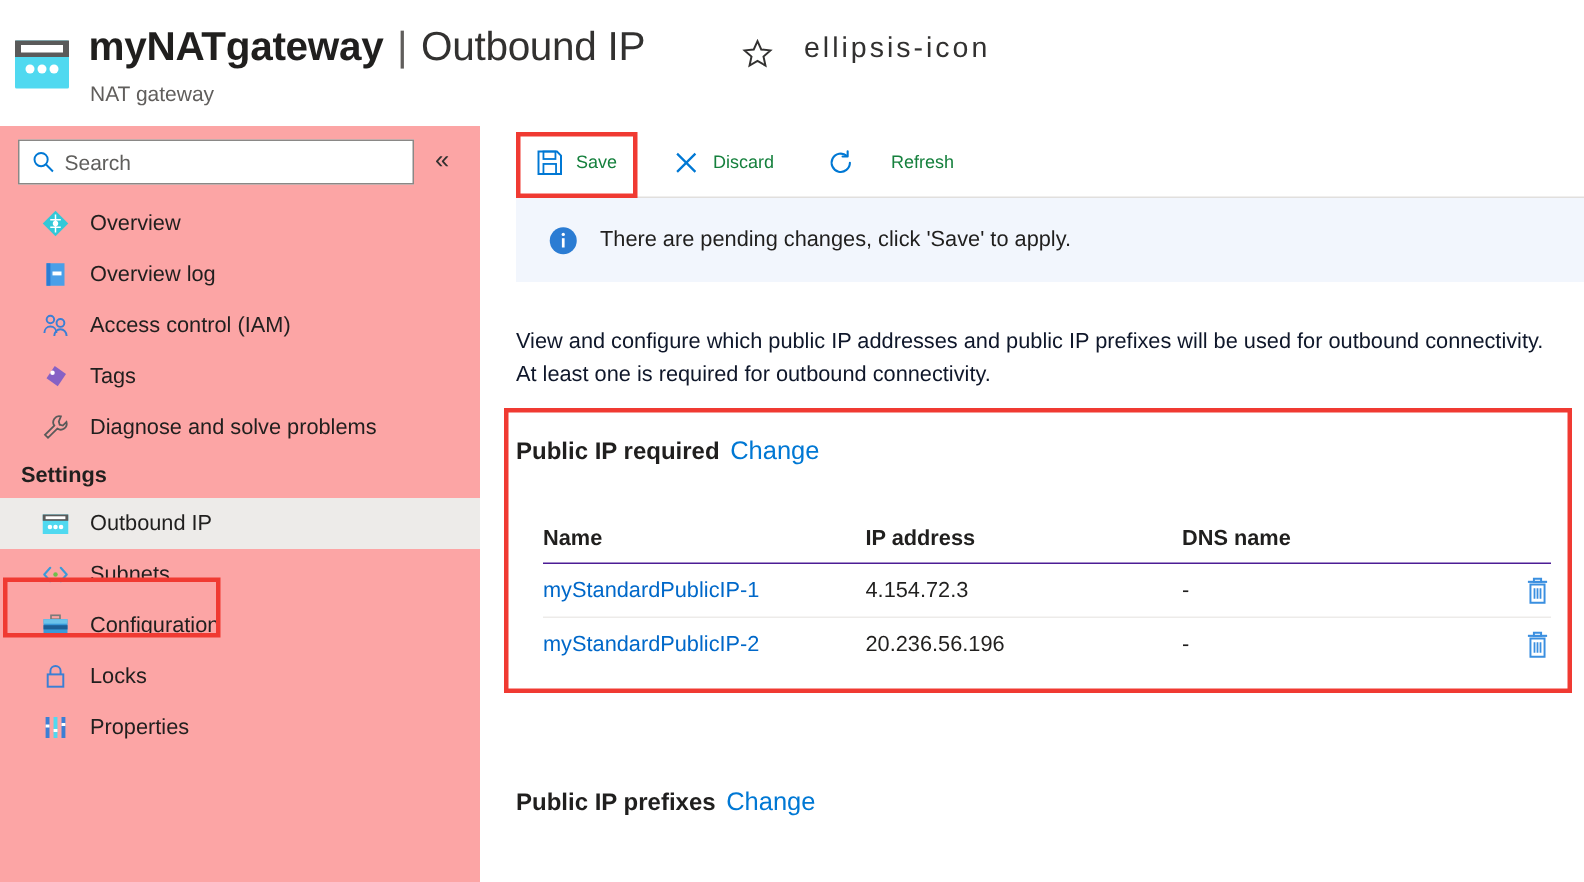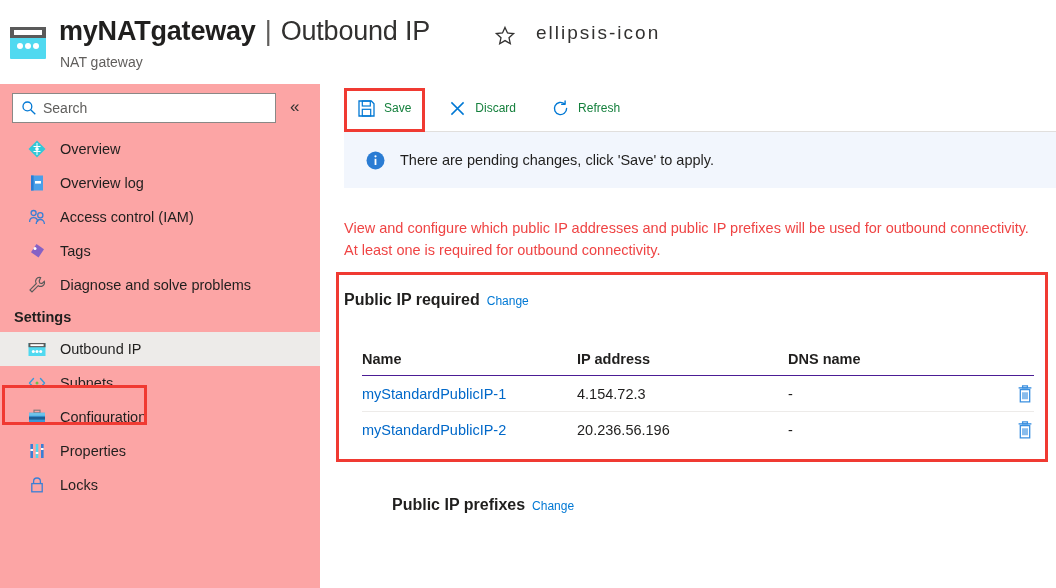--- a/index.html
+++ b/index.html
@@ -73,24 +73,24 @@
   .tb-btn .tb-lbl { margin-left: 8px; font-size: 12px; color: #15803d; }
   .tb-sep { position: absolute; left: 24px; top: 47px; width: 712px; height: 1px;
     background: #e1dfdd; }
 
   .banner { position: absolute; left: 24px; top: 48px; width: 712px; height: 56px;
     background: #f2f6fd; display: flex; align-items: center; }
   .banner .info-ico { margin-left: 22px; width: 19px; height: 19px; flex: none; }
   .banner .msg { margin-left: 15px; font-size: 14.5px; color: #201f1e; }
 
   .desc { position: absolute; left: 24px; top: 133px; width: 690px;
-    font-size: 14.5px; line-height: 22px; color: #ef4444; }
+    font-size: 14.5px; line-height: 22px; color: #0f172a; }
 
   .sec-title { position: absolute; font-size: 16px; font-weight: 700; color: #201f1e; }
-  .sec-link { font-size: 12px; font-weight: 400; color: #0078d4; cursor: pointer;
+  .sec-link { font-size: 17px; font-weight: 400; color: #0078d4; cursor: pointer;
     margin-left: 7px; }
 
   .table { position: absolute; left: 42px; top: 258px; width: 672px; }
   .thead { display: flex; height: 34px; align-items: center;
     border-bottom: 1px solid #4c1d95; }
   .trow { display: flex; height: 36px; align-items: center;
     border-bottom: 1px solid #edebe9; }
   .trow:last-child { border-bottom: none; }
   .c-name { width: 215px; font-size: 14.5px; }
   .c-ip { width: 211px; font-size: 14.5px; color: #201f1e; }
@@ -235,39 +235,39 @@
             <rect x="2" y="9.8" width="16" height="2.8" fill="#1d5f96"></rect>
             <rect x="2" y="5.8" width="16" height="3" fill="#6cc3ea"></rect>
           </svg>
       </span>
       <span class="lbl">Configuration</span>
     </div>
 
     <div class="nav-item">
       <span class="ico">
         <svg width="20" height="20" viewBox="0 0 20 20">
+            <path d="M6.6 8.6V6.4a3.4 3.4 0 016.8 0v2.2" fill="none" stroke="#3a7fd5" stroke-width="1.3"></path>
+            <rect x="4.8" y="8.6" width="10.4" height="8.2" fill="none" stroke="#3a7fd5" stroke-width="1.3"></rect>
+          </svg>
+      </span>
+      <span class="lbl">Locks</span>
+    </div>
+
+    <div class="nav-item">
+      <span class="ico">
+        <svg width="20" height="20" viewBox="0 0 20 20">
             <rect x="3.4" y="3" width="2.6" height="14" fill="#3a7fd5"></rect>
             <rect x="8.7" y="3" width="2.6" height="14" fill="#50d9f0"></rect>
             <rect x="14" y="3" width="2.6" height="14" fill="#3a7fd5"></rect>
             <rect x="3.4" y="8" width="2.6" height="2" fill="#ffffff"></rect>
             <rect x="8.7" y="11" width="2.6" height="2" fill="#ffffff"></rect>
             <rect x="14" y="7" width="2.6" height="2" fill="#ffffff"></rect>
           </svg>
       </span>
       <span class="lbl">Properties</span>
-    </div>
-
-    <div class="nav-item">
-      <span class="ico">
-        <svg width="20" height="20" viewBox="0 0 20 20">
-            <path d="M6.6 8.6V6.4a3.4 3.4 0 016.8 0v2.2" fill="none" stroke="#3a7fd5" stroke-width="1.3"></path>
-            <rect x="4.8" y="8.6" width="10.4" height="8.2" fill="none" stroke="#3a7fd5" stroke-width="1.3"></rect>
-          </svg>
-      </span>
-      <span class="lbl">Locks</span>
     </div>
 
   </div>
 </div>
 
 <div class="vsep"></div>
 
 <div class="content">
 
   <div class="toolbar">
@@ -282,21 +282,21 @@
       <span class="tb-lbl">Save</span>
     </div>
     <div class="tb-btn" style="margin-left:24px;">
       <span class="tb-ico">
         <svg width="19" height="19" viewBox="0 0 19 19">
             <path d="M3.4 3.4l12.2 12.2M15.6 3.4L3.4 15.6" stroke="#0078d4" stroke-width="1.5"></path>
           </svg>
       </span>
       <span class="tb-lbl">Discard</span>
     </div>
-    <div class="tb-btn" style="margin-left:22px;">
+    <div class="tb-btn" style="margin-left:22px;gap:16px;">
       <span class="tb-ico">
         <svg width="19" height="19" viewBox="0 0 19 19">
             <path d="M15.6 9.5a6.1 6.1 0 11-2.1-4.6" fill="none" stroke="#0078d4" stroke-width="1.4" stroke-linecap="round"></path>
             <path d="M14.1 1.9v3.4h-3.4" fill="none" stroke="#0078d4" stroke-width="1.4" stroke-linecap="round" stroke-linejoin="round"></path>
           </svg>
       </span>
       <span class="tb-lbl">Refresh</span>
     </div>
   </div>
   <div class="tb-sep"></div>
@@ -350,21 +350,21 @@
               <path d="M6.6 1.8h4.8v2.1H6.6z" fill="none" stroke="#3a8fe0" stroke-width="1.3"></path>
               <path d="M2.6 3.9h12.8" stroke="#3a8fe0" stroke-width="1.4"></path>
               <path d="M4.3 5.6h9.4v12.2H4.3z" fill="none" stroke="#3a8fe0" stroke-width="1.3"></path>
               <path d="M7 8.2v7M9 8.2v7M11 8.2v7" stroke="#3a8fe0" stroke-width="1.2"></path>
             </svg>
         </span>
       </div>
     </div>
   </div>
 
-  <div class="sec-title" style="left:24px; top:412px;margin-left:48px;">
+  <div class="sec-title" style="left:24px; top:441px;">
     <span>Public IP prefixes</span><span class="sec-link">Change</span>
   </div>
 
 </div>
 
 <div class="redbox rb-save"></div>
 <div class="redbox rb-table"></div>
 <div class="redbox rb-nav"></div>
 
 </body></html>

